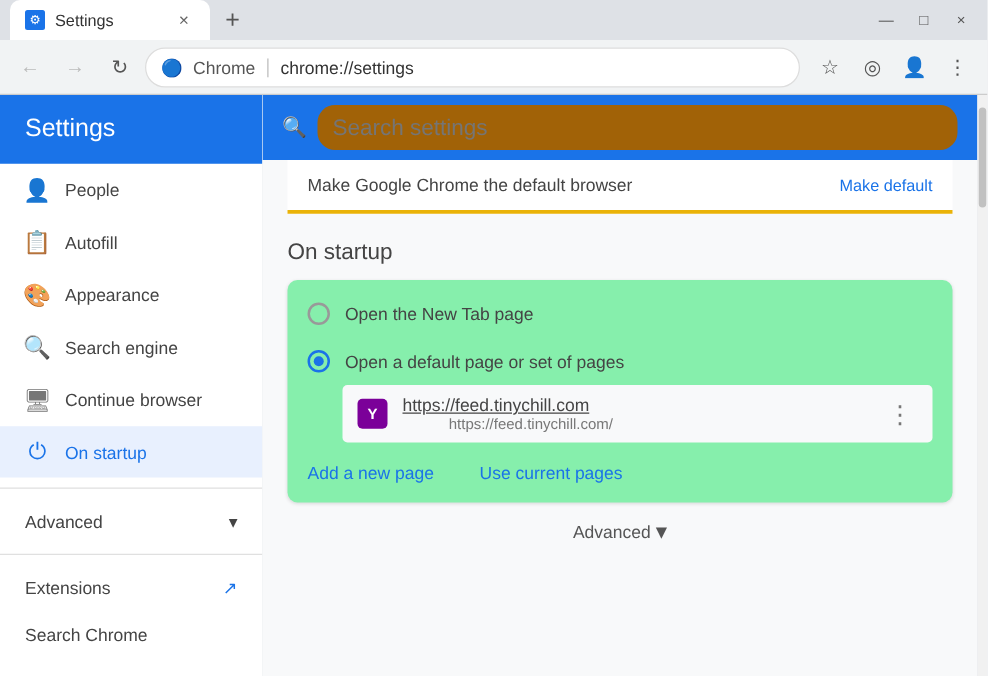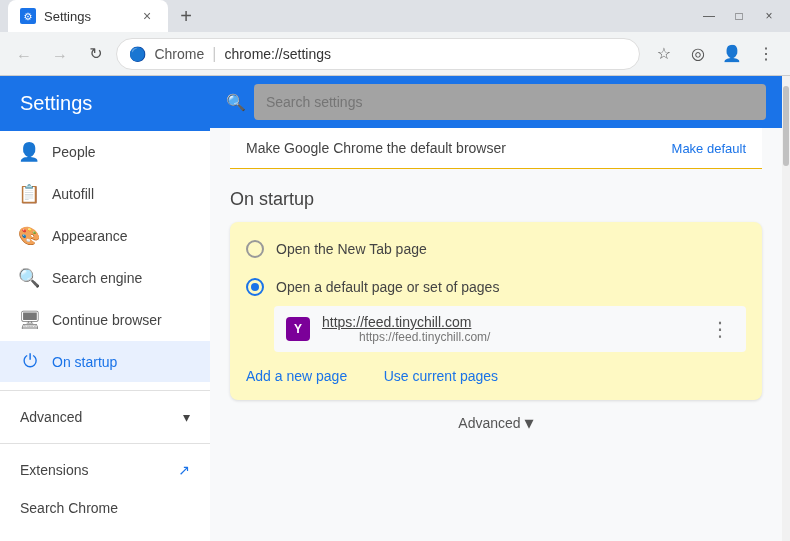--- a/index.html
+++ b/index.html
@@ -33,30 +33,30 @@
     .sidebar-item { display: flex; align-items: center; padding: 10px 20px; gap: 12px; cursor: pointer; font-size: 14px; color: #444; min-height: 40px; }
     .sidebar-item.active { background: #e8f0fe; color: #1a73e8; }
     .sidebar-item .s-icon { width: 20px; color: #777; font-size: 18px; display: flex; align-items: center; justify-content: center; }
     .sidebar-item.active .s-icon { color: #1a73e8; }
     .sidebar-divider { height: 1px; background: #e0e0e0; margin: 8px 0; }
     .sidebar-section { display: flex; align-items: center; justify-content: space-between; padding: 10px 20px; cursor: pointer; font-size: 14px; color: #444; font-weight: 500; }
 
     
     .page-area { flex: 1; display: flex; flex-direction: column; background: #f8f9fa; overflow: hidden; }
     .search-bar { background: #1a73e8; padding: 8px 16px; display: flex; align-items: center; gap: 8px; }
-    .search-input { flex: 1; height: 36px; border-radius: 4px; border: none; background: #a3a3a3; padding: 0 12px; font-size: 14px; outline: none; }
+    .search-input { flex: 1; height: 36px; border-radius: 14px; border: none; background: #a16207; padding: 0 12px; font-size: 18px; outline: none; }
 
     .page-content { flex: 1; overflow-y: auto; padding: 0 20px 20px; }
 
-    .default-browser-banner { display: flex; align-items: center; justify-content: space-between; background: #fff; padding: 12px 16px; margin-bottom: 16px; border-bottom: 1px solid #eab308; }
+    .default-browser-banner { display: flex; align-items: center; justify-content: space-between; background: #fff; padding: 12px 16px; margin-bottom: 16px; border-bottom: 3px solid #eab308; }
     .make-default-btn { color: #1a73e8; font-size: 13px; font-weight: 500; cursor: pointer; background: none; border: none; }
 
     .section-title { font-size: 18px; color: #444; margin: 20px 0 12px; }
 
-    .startup-card { background: #fef9c3; border-radius: 8px; padding: 8px 0; box-shadow: 0 1px 3px rgba(0,0,0,0.12); }
+    .startup-card { background: #86efac; border-radius: 8px; padding: 8px 0; box-shadow: 0 1px 3px rgba(0,0,0,0.12); }
     .radio-option { display: flex; align-items: center; padding: 10px 16px; gap: 12px; font-size: 14px; color: #444; cursor: pointer; }
     .radio-circle { width: 18px; height: 18px; border-radius: 50%; border: 2px solid #999; flex-shrink: 0; display: flex; align-items: center; justify-content: center; }
     .radio-circle.selected { border-color: #1a73e8; }
     .radio-circle.selected::after { content: ''; width: 8px; height: 8px; background: #1a73e8; border-radius: 50%; }
 
     .startup-page-entry { margin: 0 16px 8px 44px; background: #f8f9fa; border-radius: 4px; display: flex; align-items: center; padding: 8px 12px; gap: 12px; }
     .y-favicon { width: 24px; height: 24px; background: #7b0099; border-radius: 4px; display: flex; align-items: center; justify-content: center; color: white; font-size: 12px; font-weight: bold; flex-shrink: 0; }
     .page-url-info { flex: 1; }
     .page-url-main { font-size: 14px; color: #444; text-decoration: underline; }
     .page-url-sub { font-size: 12px; color: #777; padding-left: 37px; }

